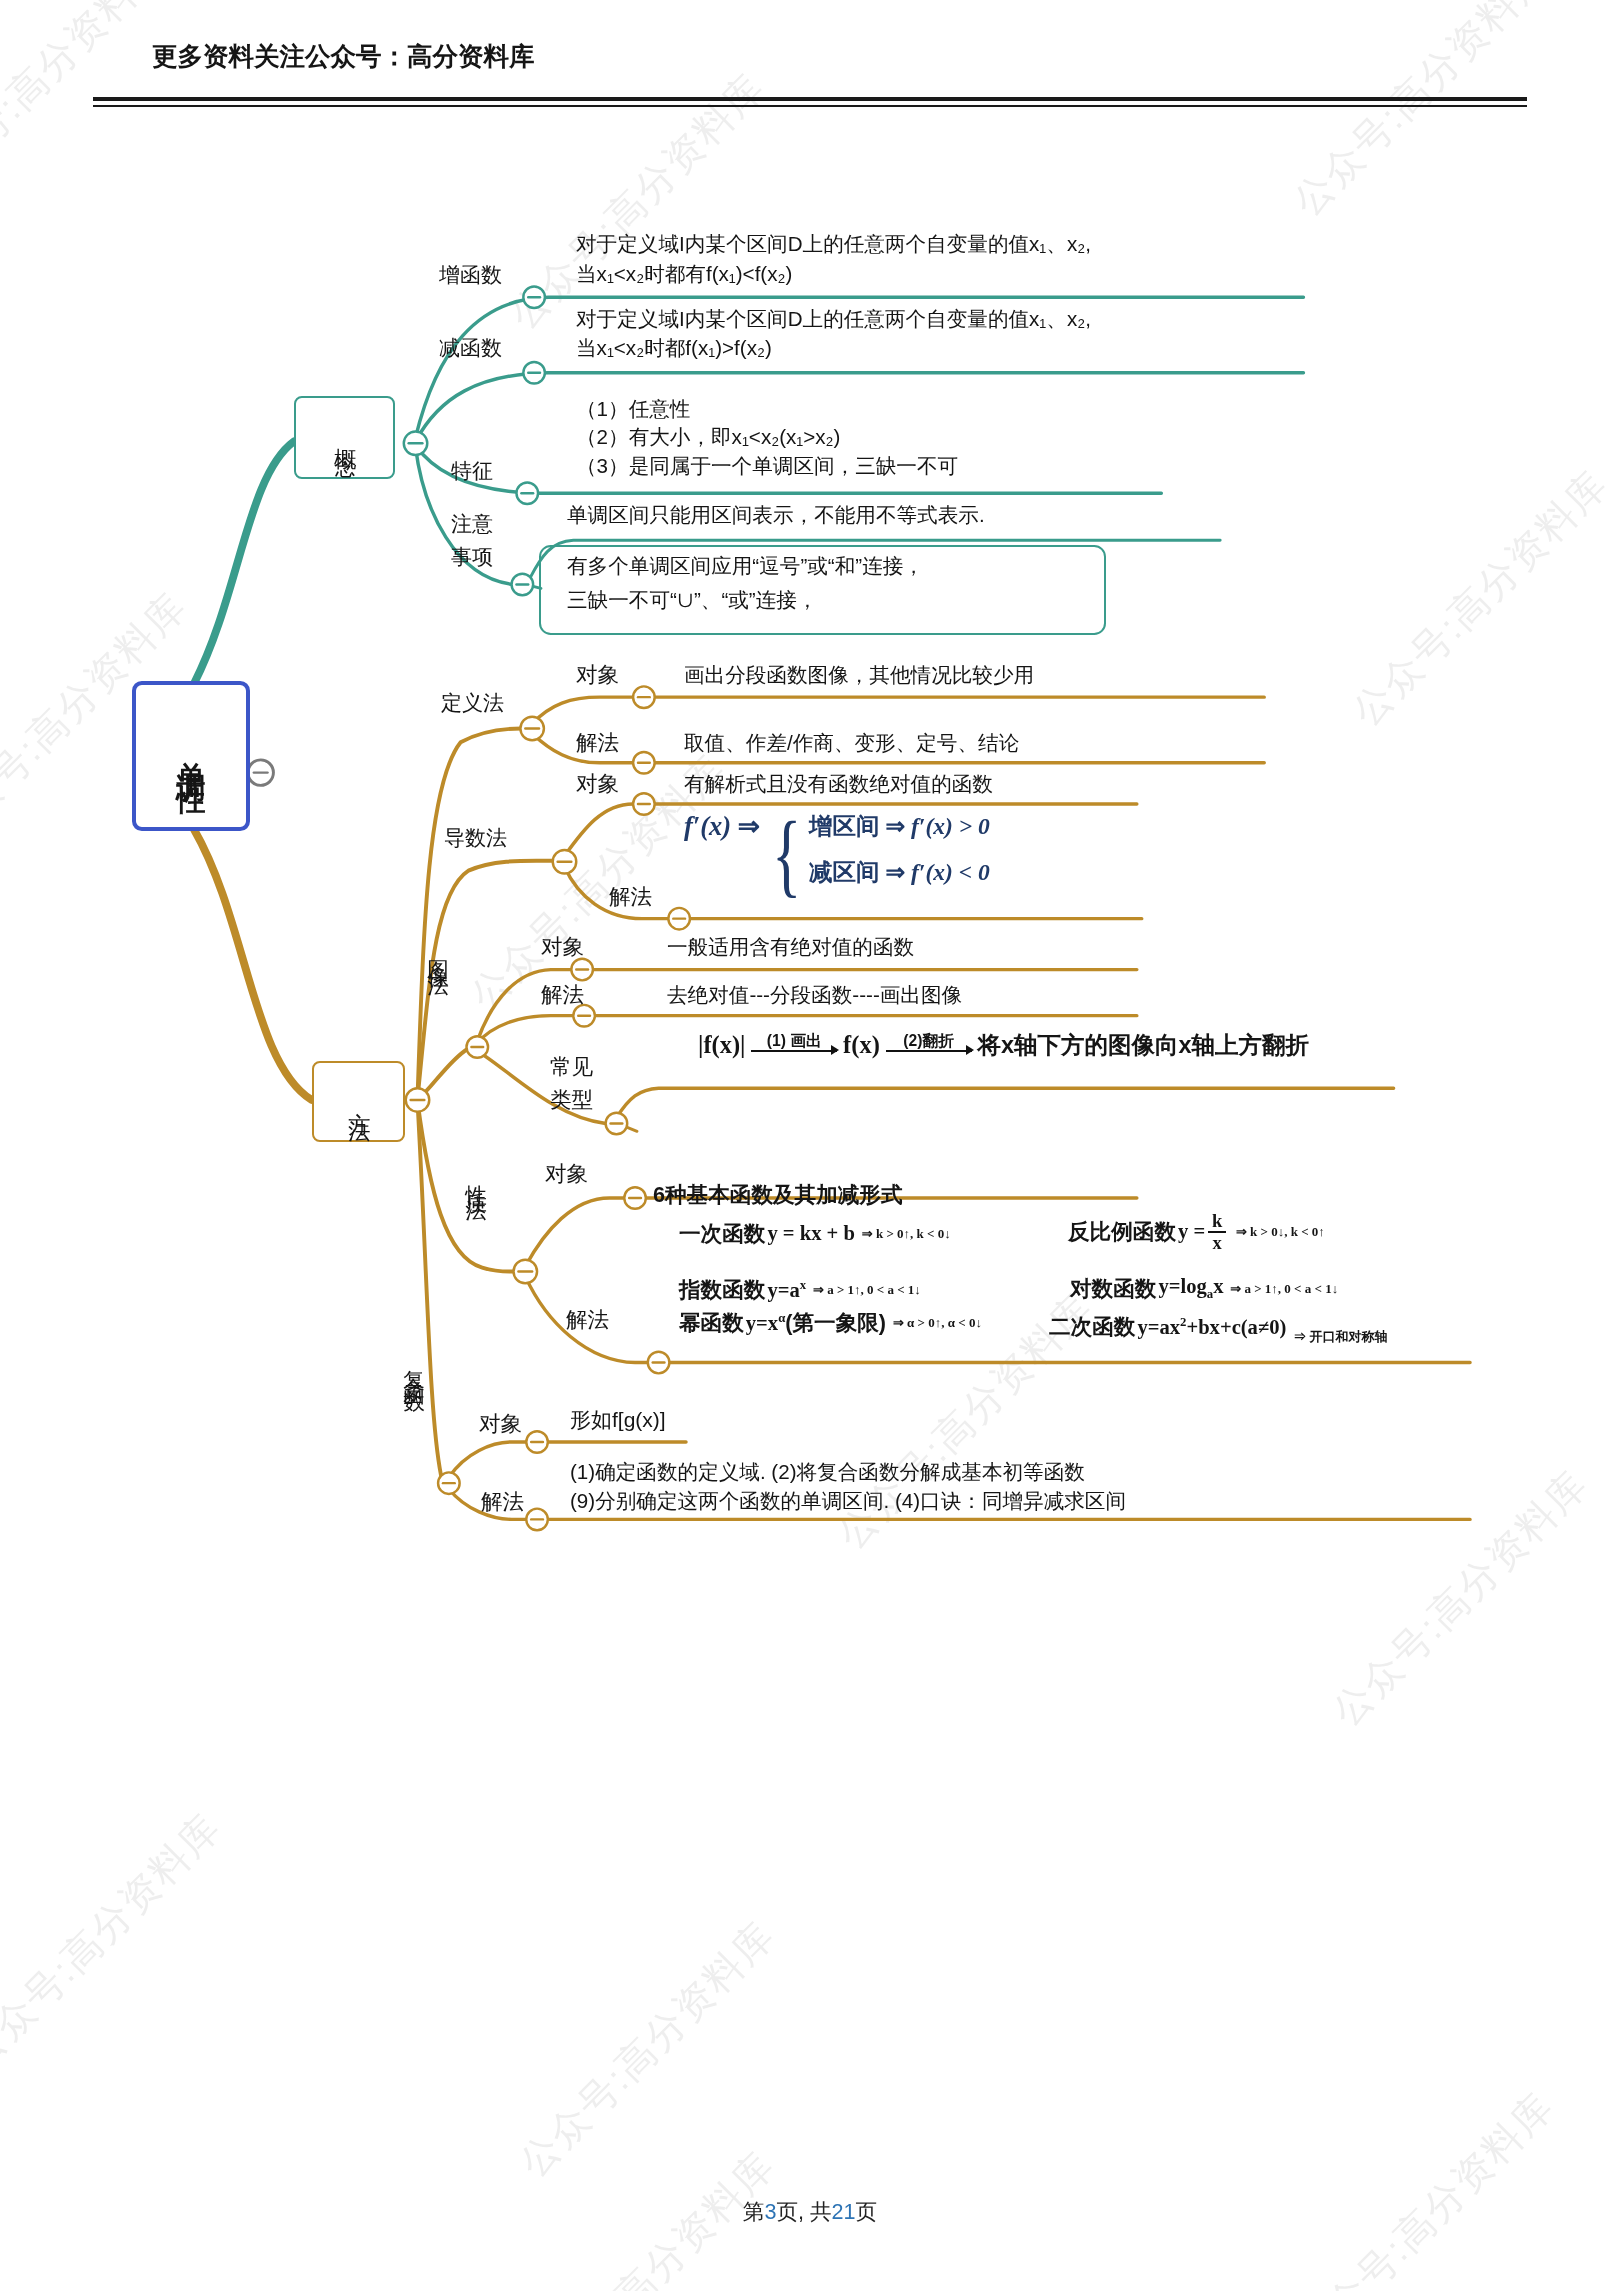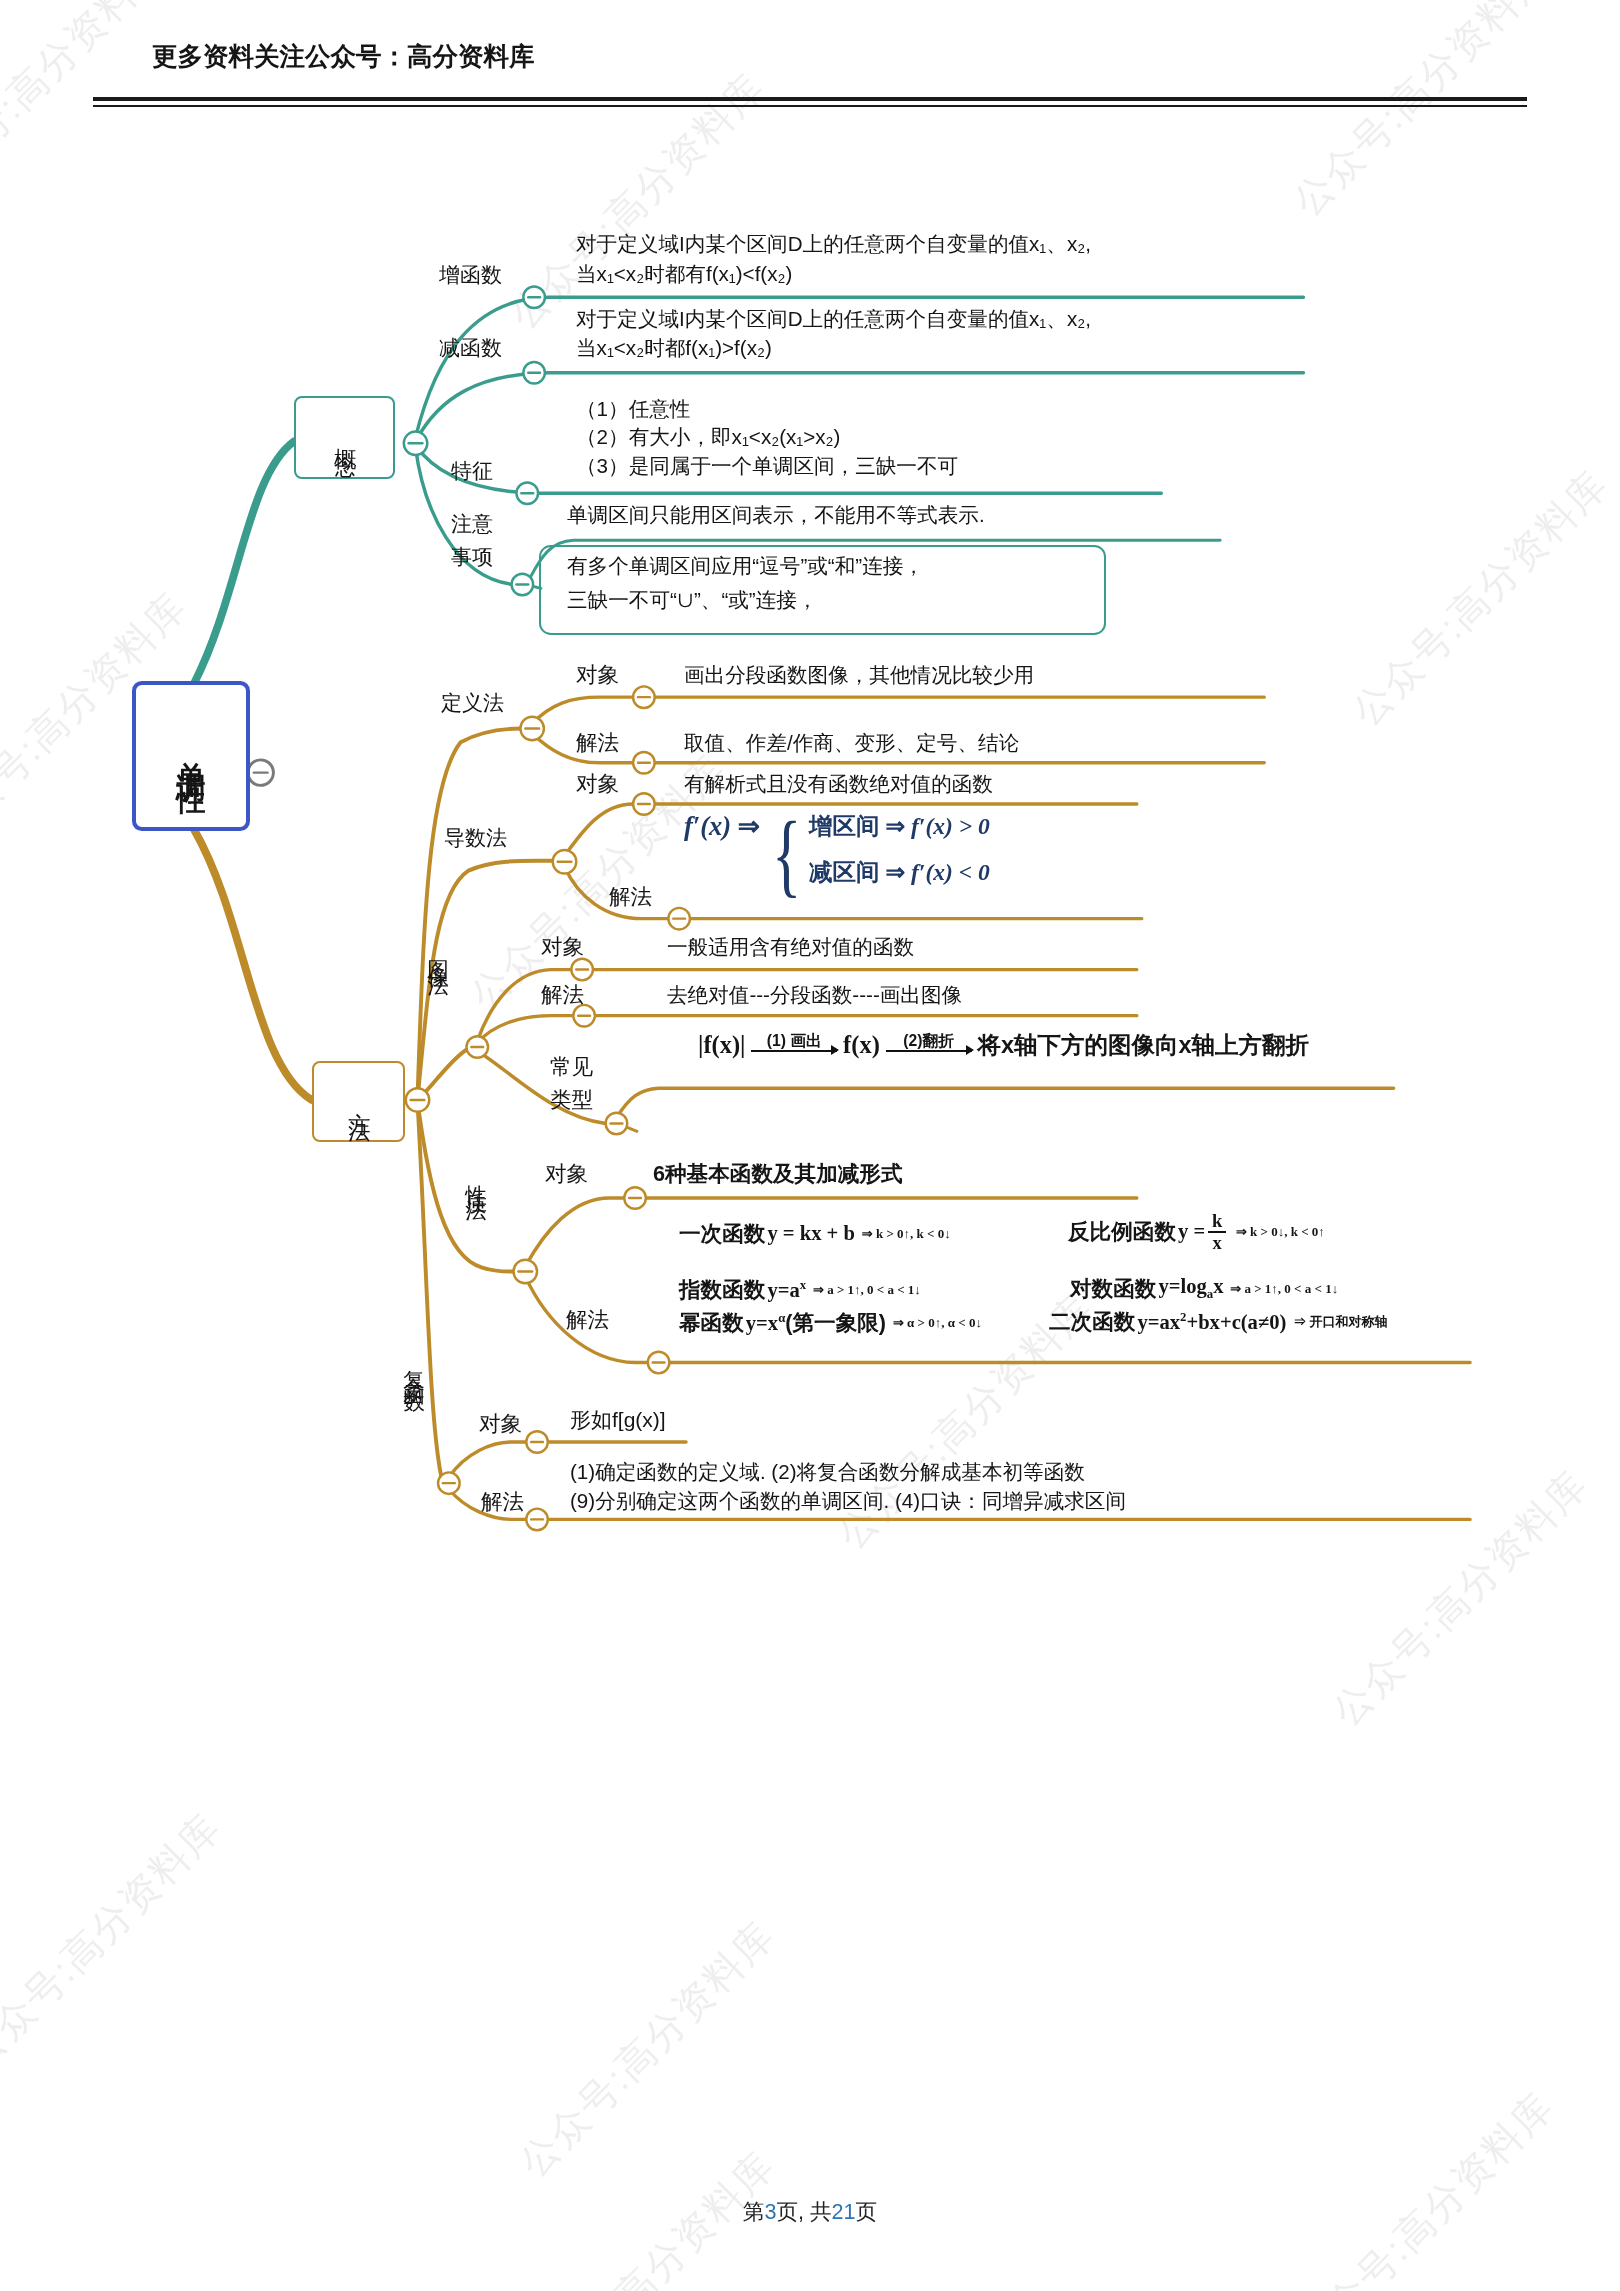--- a/index.html
+++ b/index.html
@@ -10,21 +10,21 @@
       white-space:nowrap;transform:translate(-50%,-50%) rotate(-45deg);pointer-events:none;}
   
   .header-text{position:absolute;left:152px;top:39px;font-size:25.5px;font-weight:600;}
   .rule{position:absolute;left:93px;width:1434px;background:#1a1a1a;}
   .rule-thick{top:97px;height:3.9px;}
   .rule-thin{top:105px;height:2px;}
   .footer{position:absolute;left:0;right:0;top:2197px;text-align:center;font-size:21.6px;color:#222;}
   .footer .num{color:#2e74b5;}
   
   .t{position:absolute;white-space:nowrap;font-size:20.6px;line-height:1.3;}
-  .f22{font-size:21.6px;} .f23{font-size:21px;} .b{font-weight:700;}
+  .f22{font-size:21.6px;} .f23{font-size:21px;} .b{font-weight:700;margin-top:21px;}
   
   .node{position:absolute;background:#fff;display:flex;align-items:center;justify-content:center;}
   .vtext{writing-mode:vertical-rl;text-orientation:upright;letter-spacing:7.8px;line-height:1;}
   .root-node{left:132px;top:681px;width:110px;height:142px;border:4.9px solid #3c56c8;border-radius:9.8px;}
   .root-node .vtext{font-size:29px;font-weight:600;letter-spacing:11.8px;}
   .concept-node{left:294px;top:396px;width:97px;height:79px;border:2.5px solid #3a9c8c;border-radius:7.8px;}
   .method-node{left:312px;top:1061px;width:89px;height:77px;border:2.5px solid #bd8b29;border-radius:7.8px;}
   .concept-node .vtext,.method-node .vtext{font-size:22.5px;letter-spacing:7.8px;}
   .vlabel{position:absolute;writing-mode:vertical-rl;text-orientation:upright;font-size:21.6px;letter-spacing:6.9px;line-height:1;}
   

